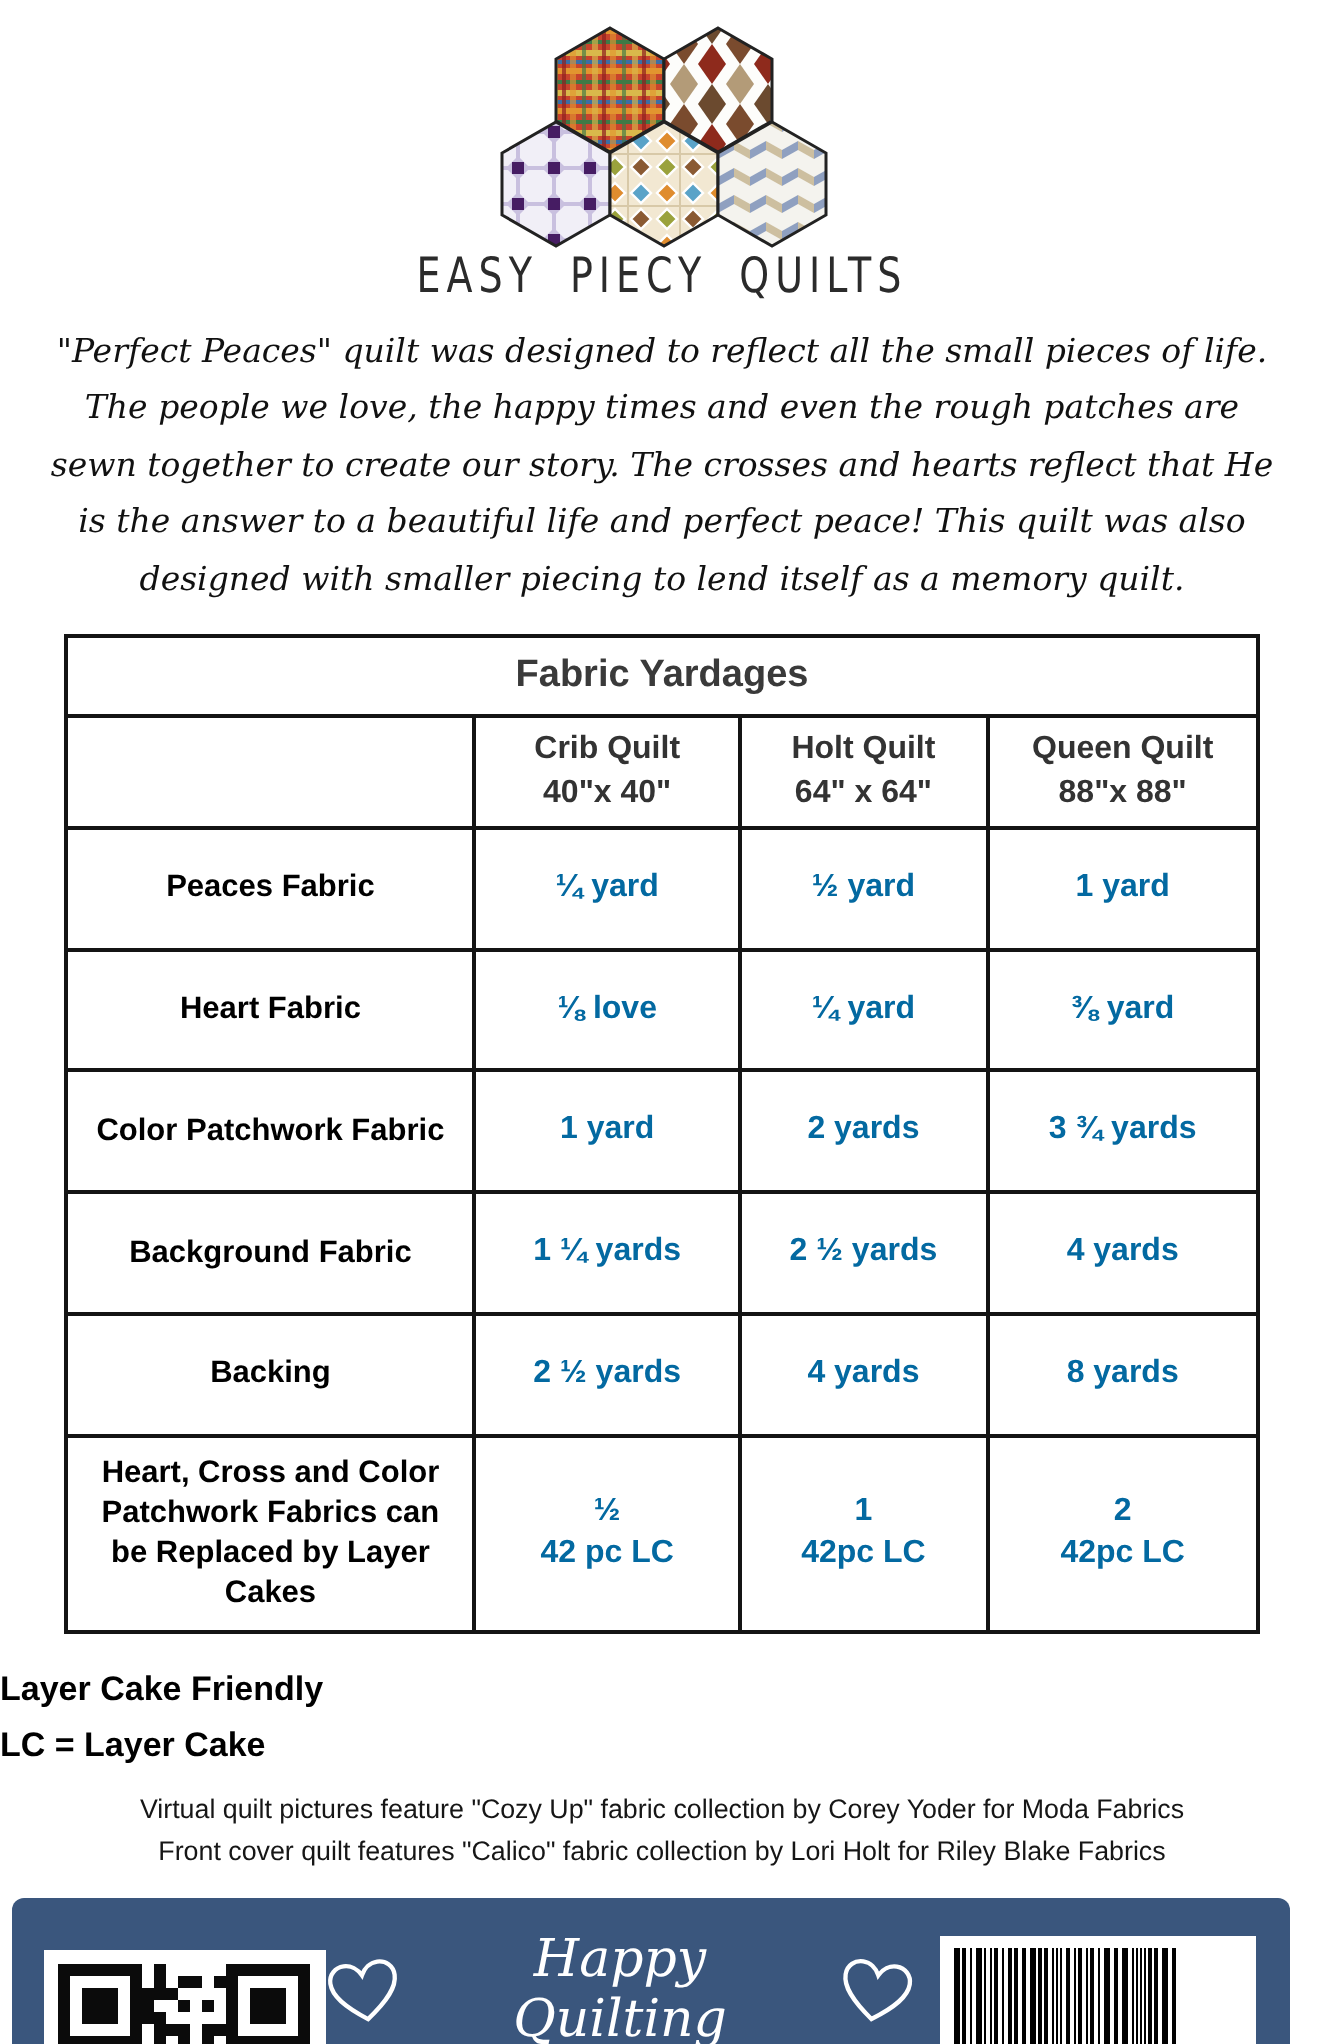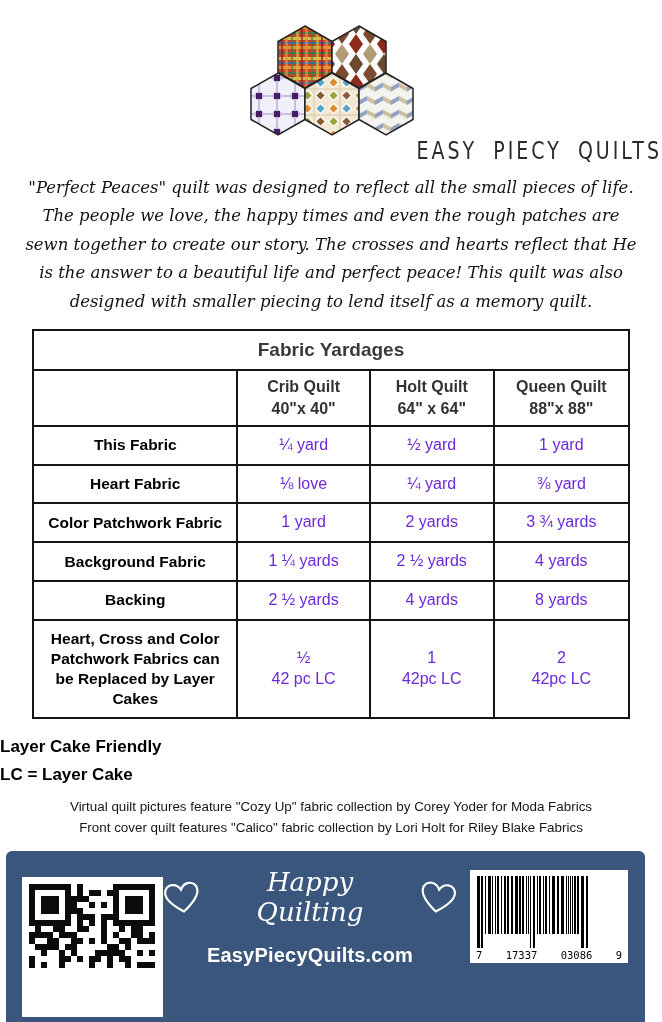--- a/index.html
+++ b/index.html
@@ -1,37 +1,37 @@
 <!DOCTYPE html>
 <html><head>
 <meta charset="utf-8">
 <style>
   * { box-sizing: border-box; margin: 0; padding: 0; }
   body { background:#ffffff; width:662px; font-family:"Liberation Sans", sans-serif; }
   .page { width:662px; min-height:1022px; background:#fff; position:relative; display:flex; flex-direction:column; }
 
   
-  .logo { text-align:right; padding-top:24px; }
+  .logo { text-align:center; padding-top:12px; }
   .hexsvg { display:block; margin:0 auto; }
   .brand { font-family:"DejaVu Sans", sans-serif; font-size:19px; letter-spacing:3px; word-spacing:7px;
            color:#2b2b2b; transform:scaleY(1.28); transform-origin:top center; margin-top:-4px; }
 
   
   .intro { width:616px; margin:16px auto 0; text-align:center; font-family:"DejaVu Serif", serif;
            font-style:italic; font-size:16.5px; line-height:1.72; color:#111; }
 
   
   table.yardage { width:598px; margin:13px auto 0; border-collapse:collapse; table-layout:fixed; }
   table.yardage col.c0 { width:34.3%; } table.yardage col.c1 { width:22.2%; }
   table.yardage col.c2 { width:20.8%; } table.yardage col.c3 { width:22.7%; }
   table.yardage td, table.yardage th { border:2px solid #141414; text-align:center; vertical-align:middle; }
   .ttitle { font-size:19px; font-weight:bold; color:#3a3a3a; height:40px; }
   th.chead { font-size:16px; font-weight:bold; color:#333; height:56px; line-height:1.35; }
   td.rlabel { font-size:15.5px; font-weight:bold; color:#000; padding:8px 6px; line-height:1.3; }
-  td.val { font-size:16px; color:#6d28d9; padding:8px 4px; line-height:1.3; }
+  td.val { font-size:16px; color:#0369a1; padding:19px 4px; line-height:1.3;font-weight:bold; }
 
   
   .notes { text-align:left; margin-top:14px; font-size:17px; font-weight:bold; color:#000; line-height:1.6; }
   .credits { text-align:center; margin-top:9px; font-size:13.4px; color:#161616; line-height:1.55; }
 
   
   .footer { margin:13px 17px 0 6px; height:190px; border-radius:6px; display:flex; align-items:flex-start;
             padding:14px 12px 0 16px; color:#fff; }
   .qrbox { background:#fff; width:141px; height:140px; padding:7px; margin-top:12px; flex:0 0 auto; }
   .qrgrid { display:grid; grid-template-columns:repeat(21, 6px); grid-template-rows:repeat(21, 6px); }
@@ -136,21 +136,21 @@
           <span>64" x 64"</span>
         </th>
         <th class="chead">
           <span>Queen Quilt</span><br>
           <span>88"x 88"</span>
         </th>
       </tr>
     </thead>
     <tbody id="ybody">
         <tr>
-          <td class="rlabel">This Fabric</td>
+          <td class="rlabel">Peaces Fabric</td>
           <td class="val">¼ yard</td>
           <td class="val">½ yard</td>
           <td class="val">1 yard</td>
         </tr>
         <tr>
           <td class="rlabel">Heart Fabric</td>
           <td class="val">⅛ love</td>
           <td class="val">¼ yard</td>
           <td class="val">⅜ yard</td>
         </tr>

